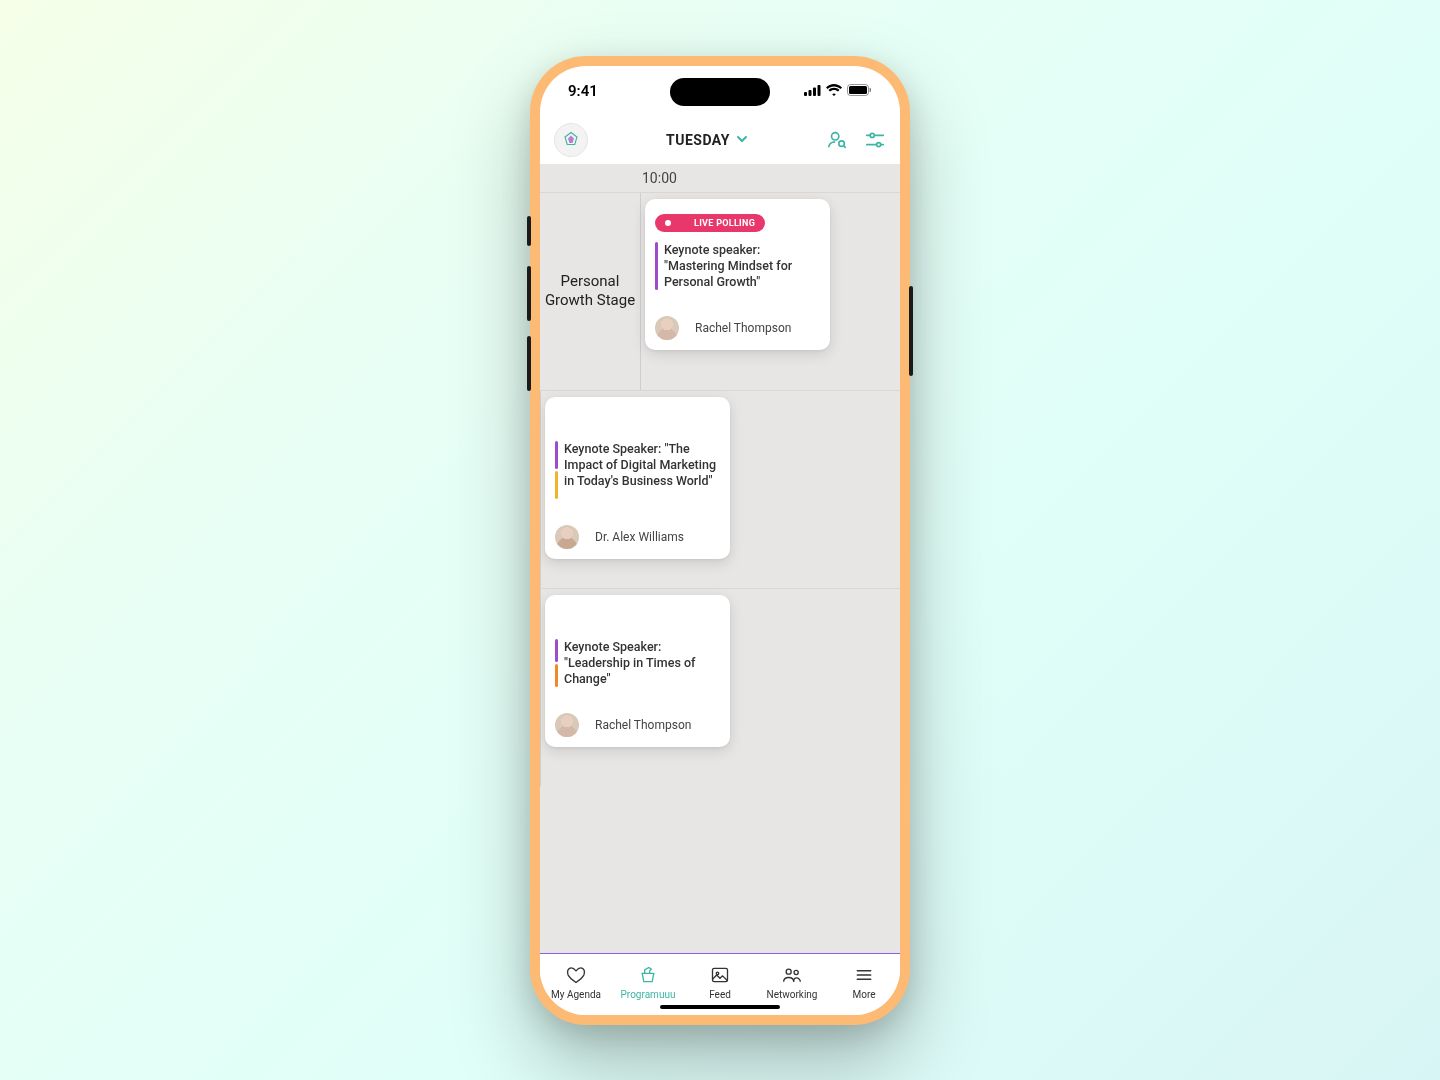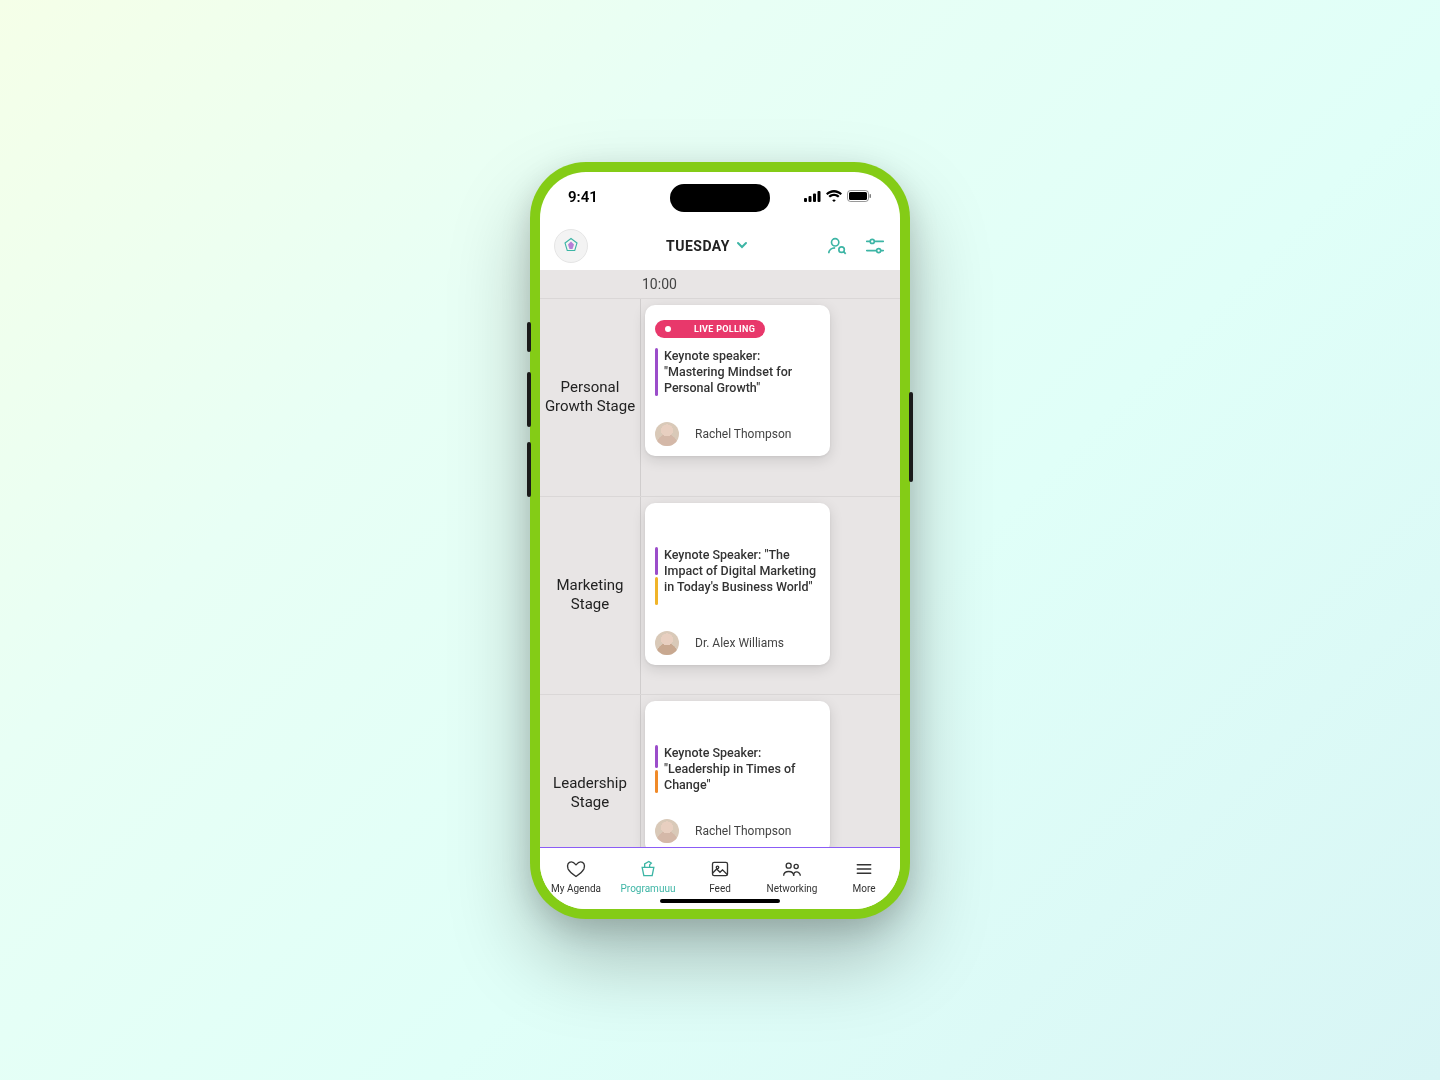--- a/index.html
+++ b/index.html
@@ -3,22 +3,22 @@
 <meta charset="utf-8">
 <style>
   * { margin: 0; padding: 0; box-sizing: border-box; }
   body {
     width: 1440px; height: 1080px;
     background: linear-gradient(135deg, #f5ffe8 0%, #e8fff5 30%, #e0fff8 60%, #d8f5f5 100%);
     font-family: -apple-system, BlinkMacSystemFont, 'Segoe UI', Roboto, sans-serif;
     display: flex; align-items: center; justify-content: center;
   }
   .phone {
-    width: 380px; height: 757px;
-    background: #84cc16; border-radius: 56px;
+    width: 380px; height: 969px;
+    background: #fdba74; border-radius: 56px;
     padding: 10px;
     box-shadow: 0 40px 80px rgba(0,0,0,0.25), 0 10px 30px rgba(0,0,0,0.15);
     position: relative;
   }
   .phone-side-btn { position: absolute; background: #1a1a1a; border-radius: 2px; }
   .sb-left1 { left: -3px; top: 160px; width: 4px; height: 30px; }
   .sb-left2 { left: -3px; top: 210px; width: 4px; height: 55px; }
   .sb-left3 { left: -3px; top: 280px; width: 4px; height: 55px; }
   .sb-right { right: -3px; top: 230px; width: 4px; height: 90px; }
   .screen {
@@ -212,40 +212,38 @@
               </div>
               <div class="speaker">
                 <div class="avatar"></div>
                 <span class="speaker-name">Rachel Thompson</span>
               </div>
             </div>
           </div>
         </div>
 
         <div class="row row2">
-          <div class="stage-label">Marketing Stage</div>
           <div class="card-col">
             <div class="card">
               <div class="talk-title">
                 <div class="accents">
                   <div class="accent purple"></div>
                   <div class="accent amber"></div>
                 </div>
                 <div class="talk-text">Keynote Speaker: "The Impact of Digital Marketing in Today's Business World"</div>
               </div>
               <div class="speaker">
                 <div class="avatar m"></div>
                 <span class="speaker-name">Dr. Alex Williams</span>
               </div>
             </div>
           </div>
         </div>
 
         <div class="row row3">
-          <div class="stage-label">Leadership Stage</div>
           <div class="card-col">
             <div class="card">
               <div class="talk-title">
                 <div class="accents">
                   <div class="accent purple"></div>
                   <div class="accent orange"></div>
                 </div>
                 <div class="talk-text">Keynote Speaker: "Leadership in Times of Change"</div>
               </div>
               <div class="speaker">

